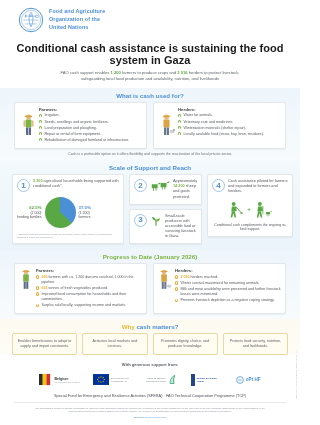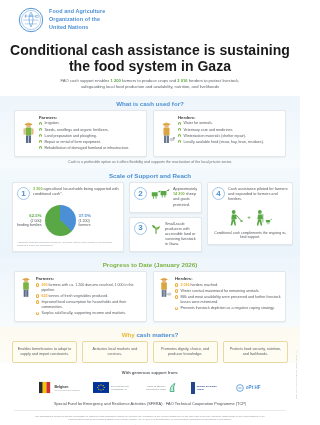--- a/index.html
+++ b/index.html
@@ -12,21 +12,21 @@
     overflow:hidden;
   }
   .page { width:300px; height:425px; position:relative; background:#fff; }
 
   
   .header { padding:7px 0 0 18px; display:flex; align-items:center; gap:5px; }
   .fao-logo { width:26px; height:26px; flex:0 0 26px; }
   .fao-text { font-size:5.4px; line-height:1.45; font-weight:bold; color:#4b8fd4; letter-spacing:.1px; }
 
   .title {
-    text-align:center; font-size:14px; font-weight:bold; color:#1a1a1a;
+    text-align:center; font-size:11px; font-weight:bold; color:#1a1a1a;
     margin-top:9px; letter-spacing:.05px;
   }
   .subtitle {
     text-align:center; font-size:4.15px; line-height:1.5; color:#5e6368;
     margin:3.5px auto 0; width:225px;
   }
   .subtitle b { color:#5aa845; }
   .subtitle b.alt { color:#5aa845; }
 
   

